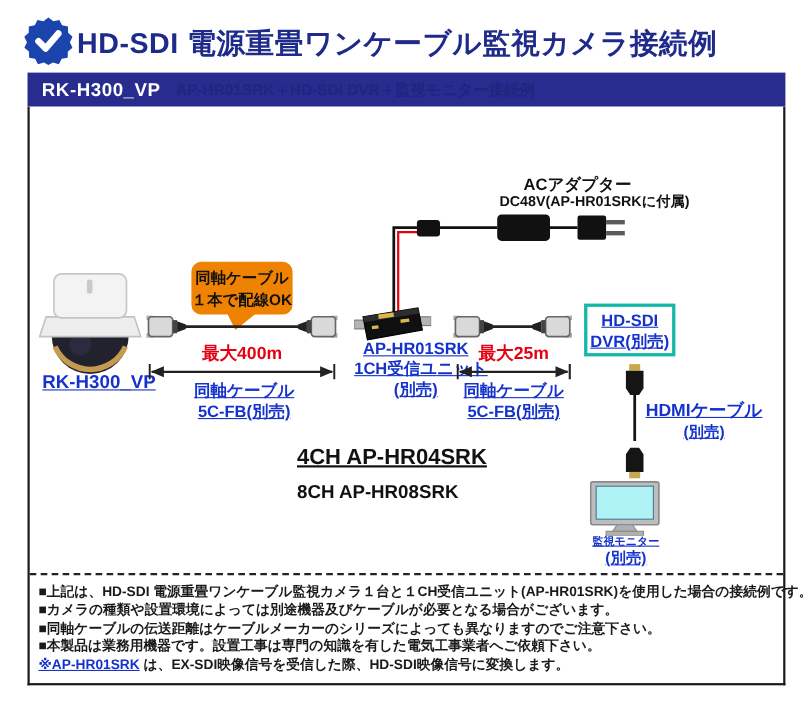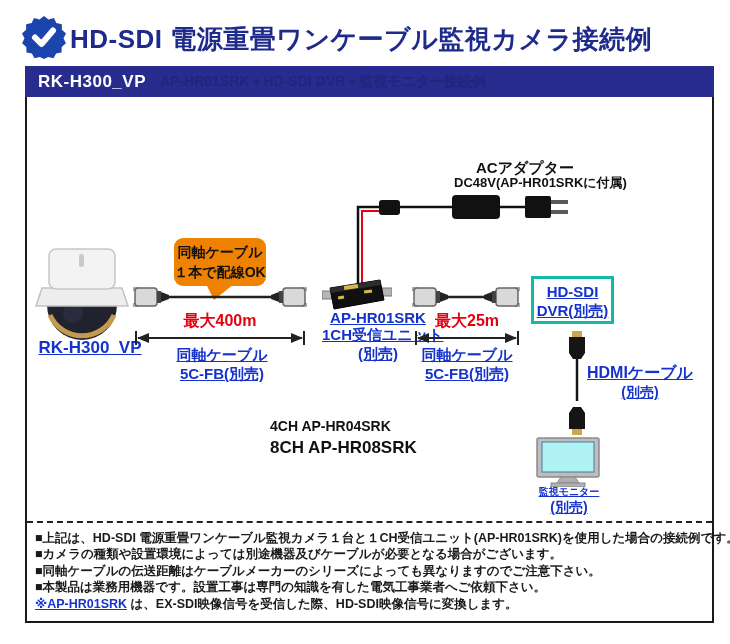--- a/index.html
+++ b/index.html
@@ -185,21 +185,21 @@
       <rect x="1" y="1" width="62" height="39" rx="2" fill="#bdbdbd" stroke="#8a8a8a" stroke-width="1.5"></rect>
       <rect x="6" y="5" width="52" height="30" fill="#aef2f4" stroke="#4a7a9a" stroke-width="1"></rect>
       <polygon points="25,40 39,40 43,46 21,46" fill="#b0b0b0" stroke="#8a8a8a" stroke-width="1"></polygon>
       <rect x="15" y="46" width="34" height="4" fill="#b0b0b0" stroke="#8a8a8a" stroke-width="1"></rect>
     </svg>
     <div class="abs ctr" style="left:481px; top:388px; width:122px;">
       <div class="blue-link" style="font-size:10px;">監視モニター</div>
       <div class="blue-link" style="font-size:14px;">(別売)</div>
     </div>
 
-    <div class="abs blk-bold" style="left:243px; top:321px; font-size:14px; ">4CH AP-HR04SRK</div>
+    <div class="abs blk-bold" style="left:243px; top:308px; font-size:20px; text-decoration:underline;">4CH AP-HR04SRK</div>
     <div class="abs blk-bold" style="left:243px; top:341px; font-size:17px; ">8CH AP-HR08SRK</div>
 
     <div class="cut-line"></div>
     <div class="notes">
       <div class="n">■上記は、HD-SDI 電源重畳ワンケーブル監視カメラ１台と１CH受信ユニット(AP-HR01SRK)を使用した場合の接続例です。</div>
       <div class="n">■カメラの種類や設置環境によっては別途機器及びケーブルが必要となる場合がございます。</div>
       <div class="n">■同軸ケーブルの伝送距離はケーブルメーカーのシリーズによっても異なりますのでご注意下さい。</div>
       <div class="n">■本製品は業務用機器です。設置工事は専門の知識を有した電気工事業者へご依頼下さい。</div>
       <div class="n"><span class="lnk">※AP-HR01SRK</span><span> は、EX-SDI映像信号を受信した際、HD-SDI映像信号に変換します。</span></div>
     </div>

